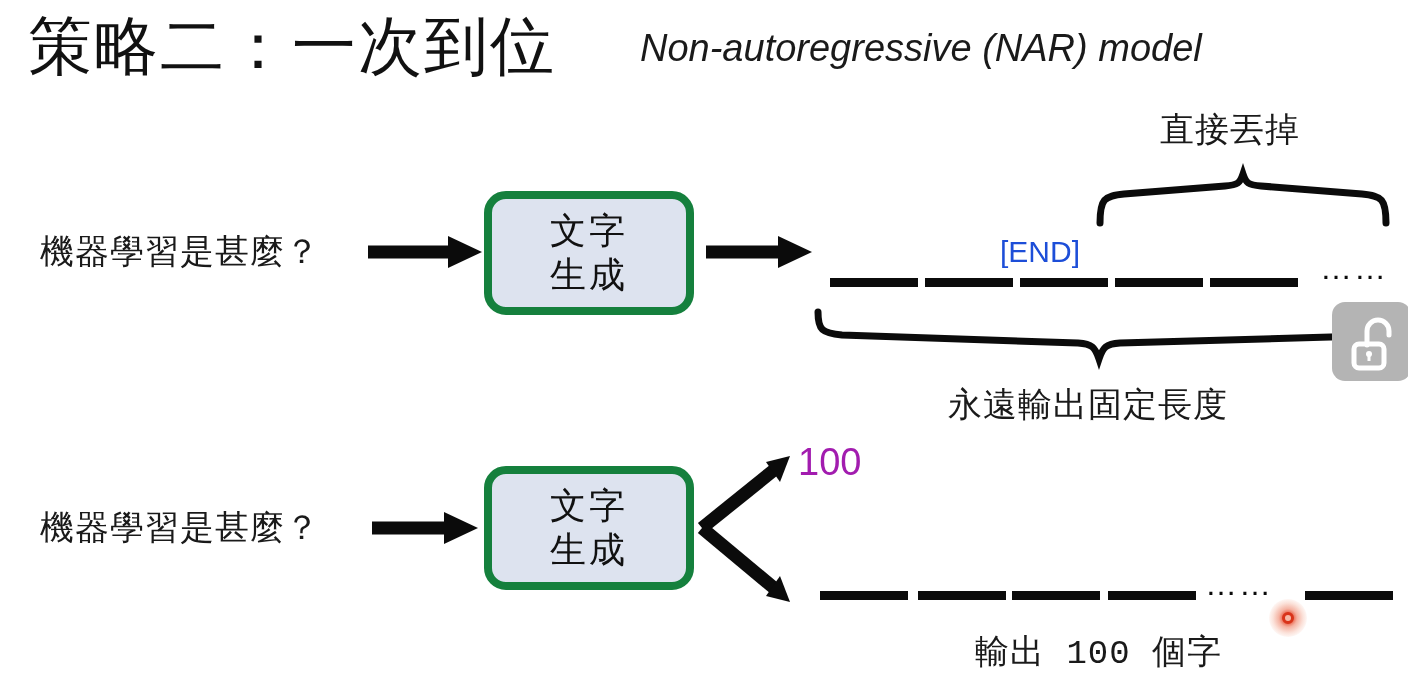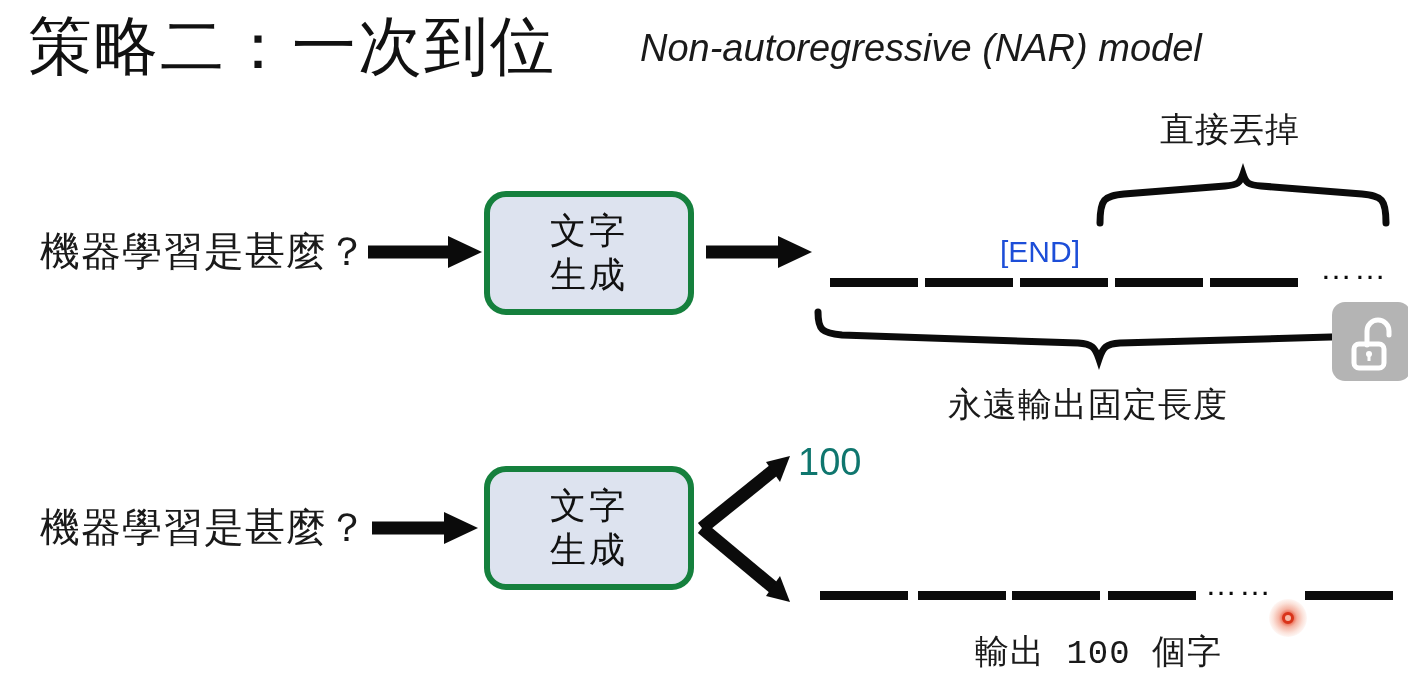--- a/index.html
+++ b/index.html
@@ -40,56 +40,56 @@
     line-height: 48px;
     font-weight: 400;
     color: #1a1a1a;
     white-space: nowrap;
     font-style: italic;
   }
 
   
   .prompt {
     position: absolute;
-    font-size: 40px;
-    line-height: 42px;
-    letter-spacing: 1px;
-    color: #1a1a1a;
-    white-space: nowrap;
-  }
-  .caption {
-    position: absolute;
     font-size: 34px;
     line-height: 42px;
     letter-spacing: 1px;
     color: #1a1a1a;
     white-space: nowrap;
   }
+  .caption {
+    position: absolute;
+    font-size: 34px;
+    line-height: 42px;
+    letter-spacing: 1px;
+    color: #1a1a1a;
+    white-space: nowrap;
+  }
   .endtag {
     position: absolute;
     font-size: 30px;
     line-height: 34px;
     color: #1d4ed8;
     white-space: nowrap;
   }
   .numlabel {
     position: absolute;
     font-size: 38px;
     line-height: 44px;
-    color: #0f766e;
+    color: #a21caf;
     white-space: nowrap;
   }
 
   
   .model-box {
     position: absolute;
     width: 210px;
     height: 124px;
     background: #dde3ef;
-    border: 6px solid #15803d;
+    border: 8px solid #15803d;
     border-radius: 22px;
     box-sizing: border-box;
     display: flex;
     flex-direction: column;
     align-items: center;
     justify-content: center;
   }
   .model-box .bl {
     font-size: 36px;
     line-height: 44px;

